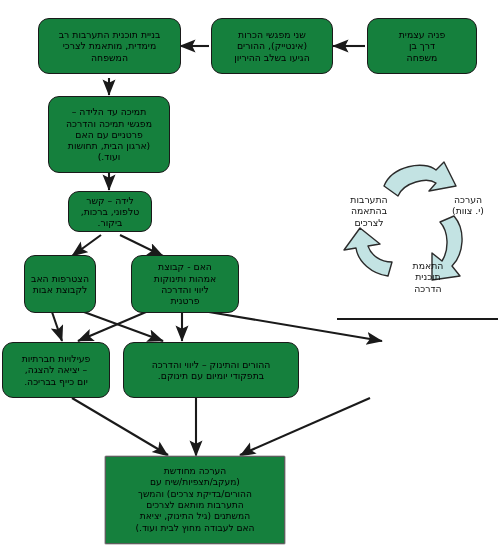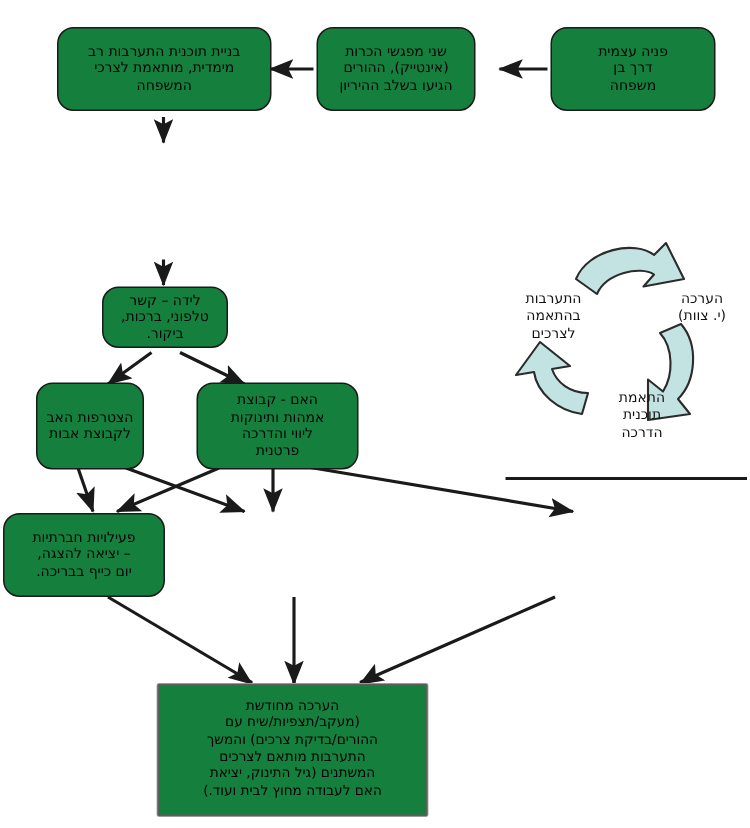--- a/index.html
+++ b/index.html
@@ -123,32 +123,39 @@
       <line x1="250" y1="450" x2="240" y2="456"></line>
     </g>
   </svg>
 
   <div class="node" style="left:367px; top:18px; width:110px; height:56px;">
     <span class="txt">פניה עצמית
 דרך בן
 משפחה</span>
   </div>
 
-  <div class="node" style="left:211px; top:18px; width:106px; height:56px;">
+  <div class="node" style="left:211px; top:18px; width:122px; height:56px;">
     <span class="txt">שני מפגשי הכרות
 (אינטייק), ההורים
 הגיעו בשלב ההיריון</span>
   </div>
 
   <div class="node" style="left:38px; top:18px; width:143px; height:56px;">
     <span class="txt">בניית תוכנית התערבות רב
 מימדית, מותאמת לצרכי
 המשפחה</span>
   </div>
 
+  <div class="node" style="left:48px; top:96px; width:122px; height:77px;">
+    <span class="txt">תמיכה עד הלידה –
+מפגשי תמיכה והדרכה
+פרטניים עם האם
+(ארגון הבית, תחושות
+ועוד.)</span>
+  </div>
 
   <div class="node" style="left:68px; top:191px; width:84px; height:41px;">
     <span class="txt">לידה – קשר
 טלפוני, ברכות,
 ביקור.</span>
   </div>
 
   <div class="node" style="left:24px; top:255px; width:72px; height:58px;">
     <span class="txt">הצטרפות האב
 לקבוצת אבות</span>
@@ -160,20 +167,24 @@
 ליווי והדרכה
 פרטנית</span>
   </div>
 
   <div class="node" style="left:2px; top:342px; width:108px; height:56px;">
     <span class="txt">פעילויות חברתיות
 – יציאה להצגה,
 יום כייף בבריכה.</span>
   </div>
 
+  <div class="node" style="left:123px; top:342px; width:176px; height:56px;">
+    <span class="txt">ההורים והתינוק – ליווי והדרכה
+בתפקודי יומיום עם תינוקם.</span>
+  </div>
 
 
   <div class="node summary" style="left:105px; top:456px; width:180px; height:88px;">
     <span class="txt">הערכה מחודשת
 (מעקב/תצפיות/שיח עם
 ההורים/בדיקת צרכים) והמשך
 התערבות מותאם לצרכים
 המשתנים (גיל התינוק, יציאת
 האם לעבודה מחוץ לבית ועוד.)</span>
   </div>

